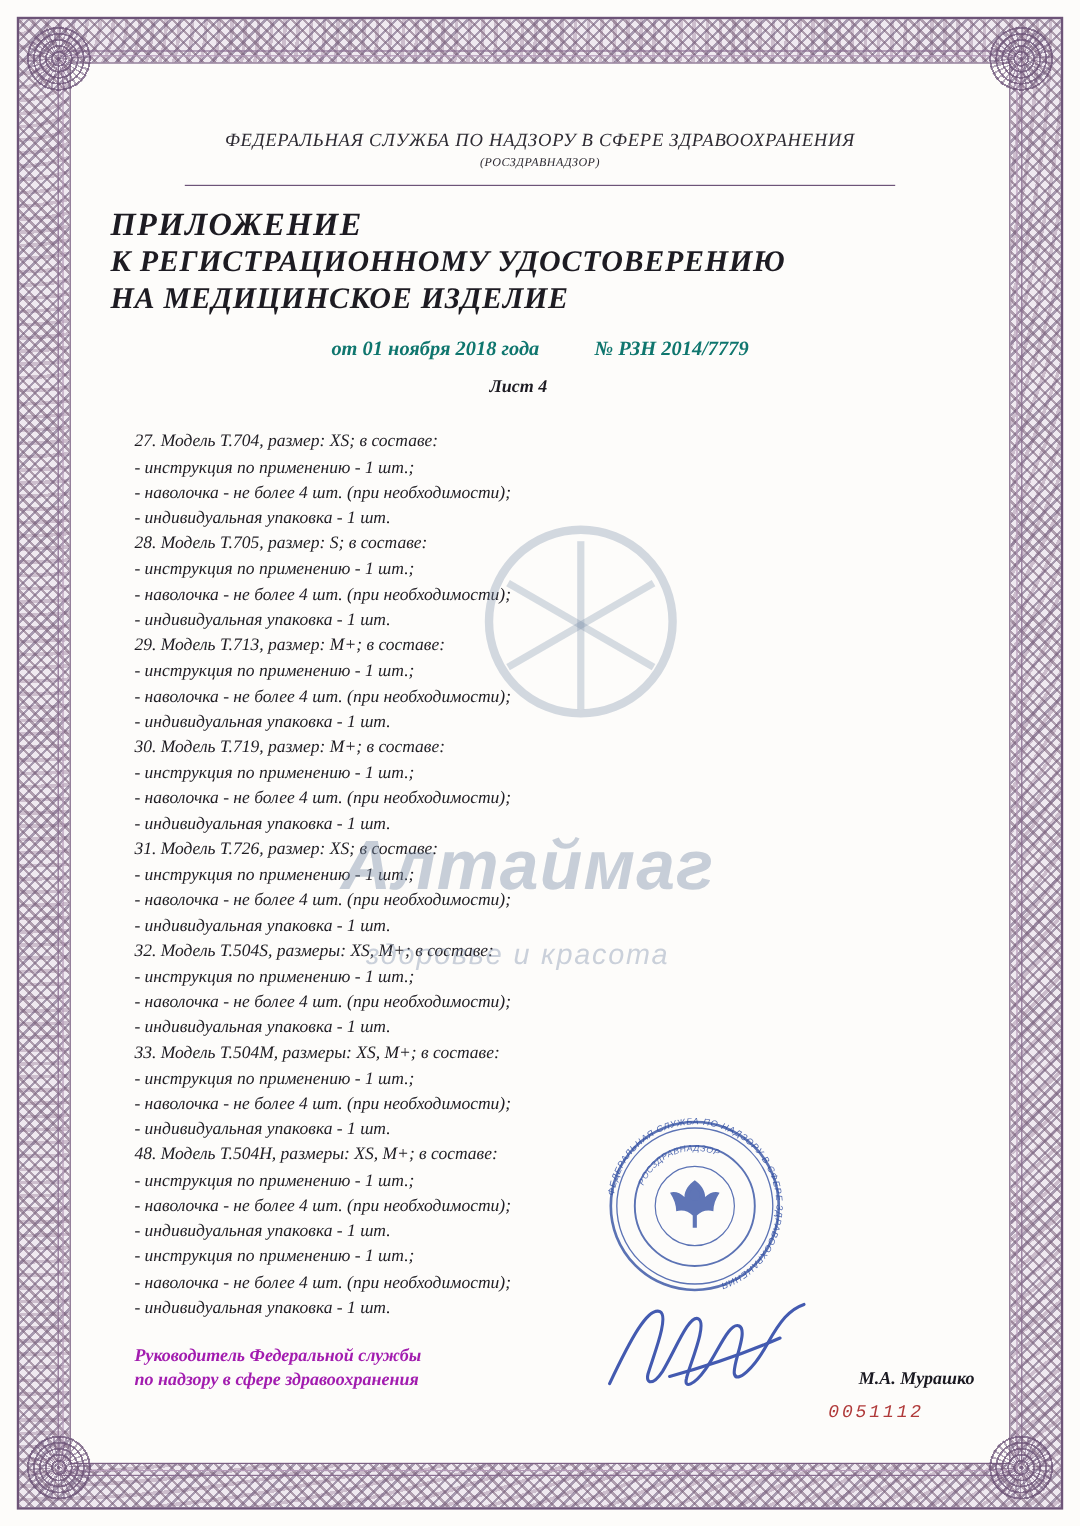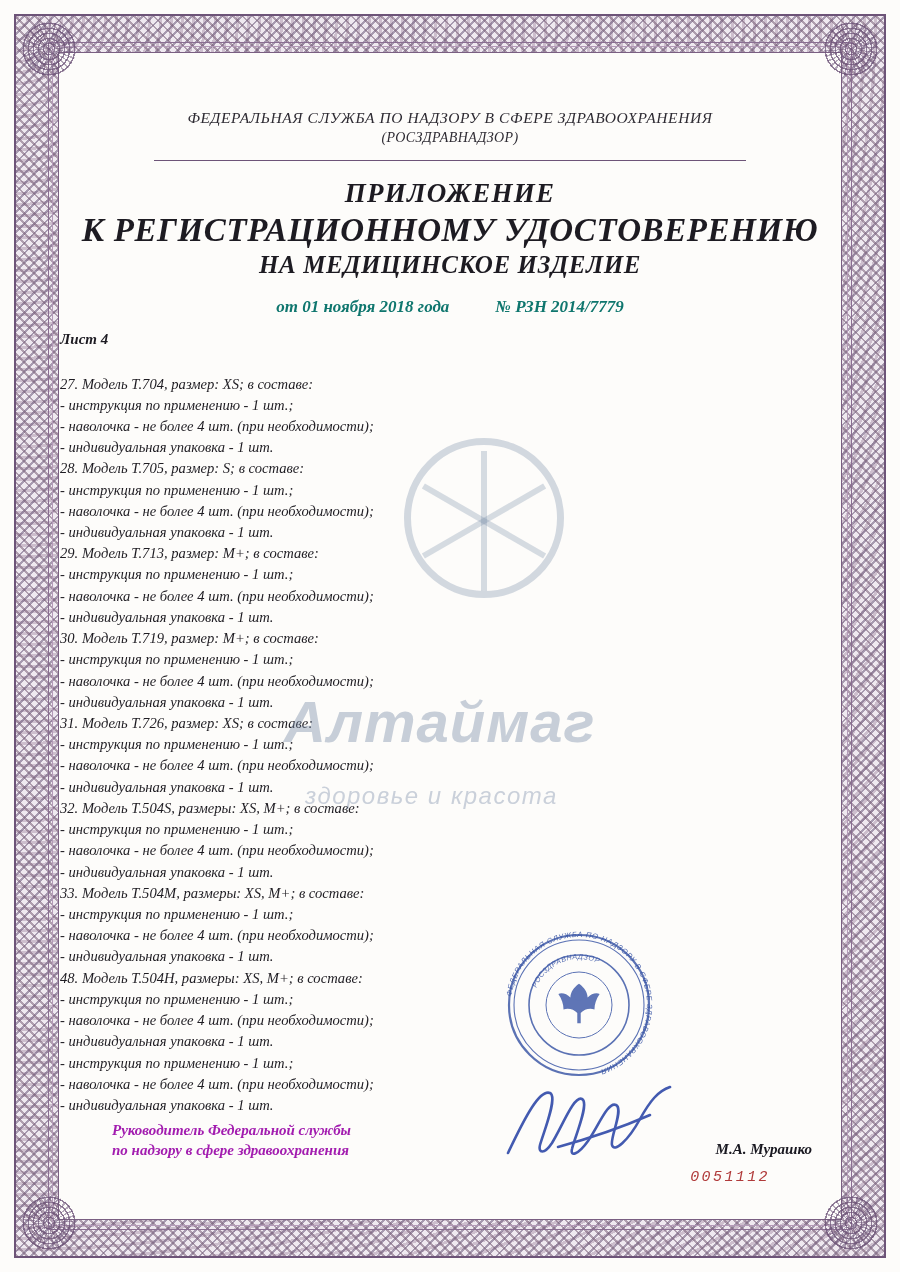--- a/index.html
+++ b/index.html
@@ -89,64 +89,66 @@
 
   #agency-block {
     text-align: center;
     margin-top: 54px;
     color: #2e2b33;
     font-size: 15.5px;
     letter-spacing: 0.6px;
     line-height: 1.35;
   }
   #agency-sub {
-    font-size: 14px;
+    font-size: 10px;
     letter-spacing: 0.4px;
   }
 
   #rule {
     width: 592px;
     height: 1px;
     background: #6d5478;
     margin: 12px auto 0 auto;
   }
 
   #title-block {
-    text-align: center;
+    text-align: left;
     margin-top: 16px;
     color: #1d1b22;
     font-weight: bold;
     line-height: 1.22;
+    margin-left: 32px;
   }
   #title-line-1 { font-size: 27px; letter-spacing: 1.2px; }
-  #title-line-2 { font-size: 33px; letter-spacing: 0.6px; }
+  #title-line-2 { font-size: 25px; letter-spacing: 0.6px; }
   #title-line-3 { font-size: 25px; letter-spacing: 0.6px; }
 
   #meta-row {
     display: flex;
     justify-content: center;
     align-items: baseline;
     gap: 46px;
     margin-top: 16px;
     font-size: 17px;
     font-weight: bold;
     color: #0f766e;
   }
   #sheet-row {
-    text-align: left;
+    text-align: center;
     margin-top: 14px;
     padding-right: 36px;
     font-size: 15px;
     font-weight: bold;
     color: #1d1b22;
   }
 
   
   #body-list {
     margin-top: 26px;
+    padding-left: 52px;
     padding-right: 40px;
     font-size: 14.6px;
     color: #1e1c22;
     line-height: 1.455;
   }
   .entry { margin: 0; }
   .entry-head { white-space: nowrap; }
   .entry-sub { white-space: nowrap; }
 
   

